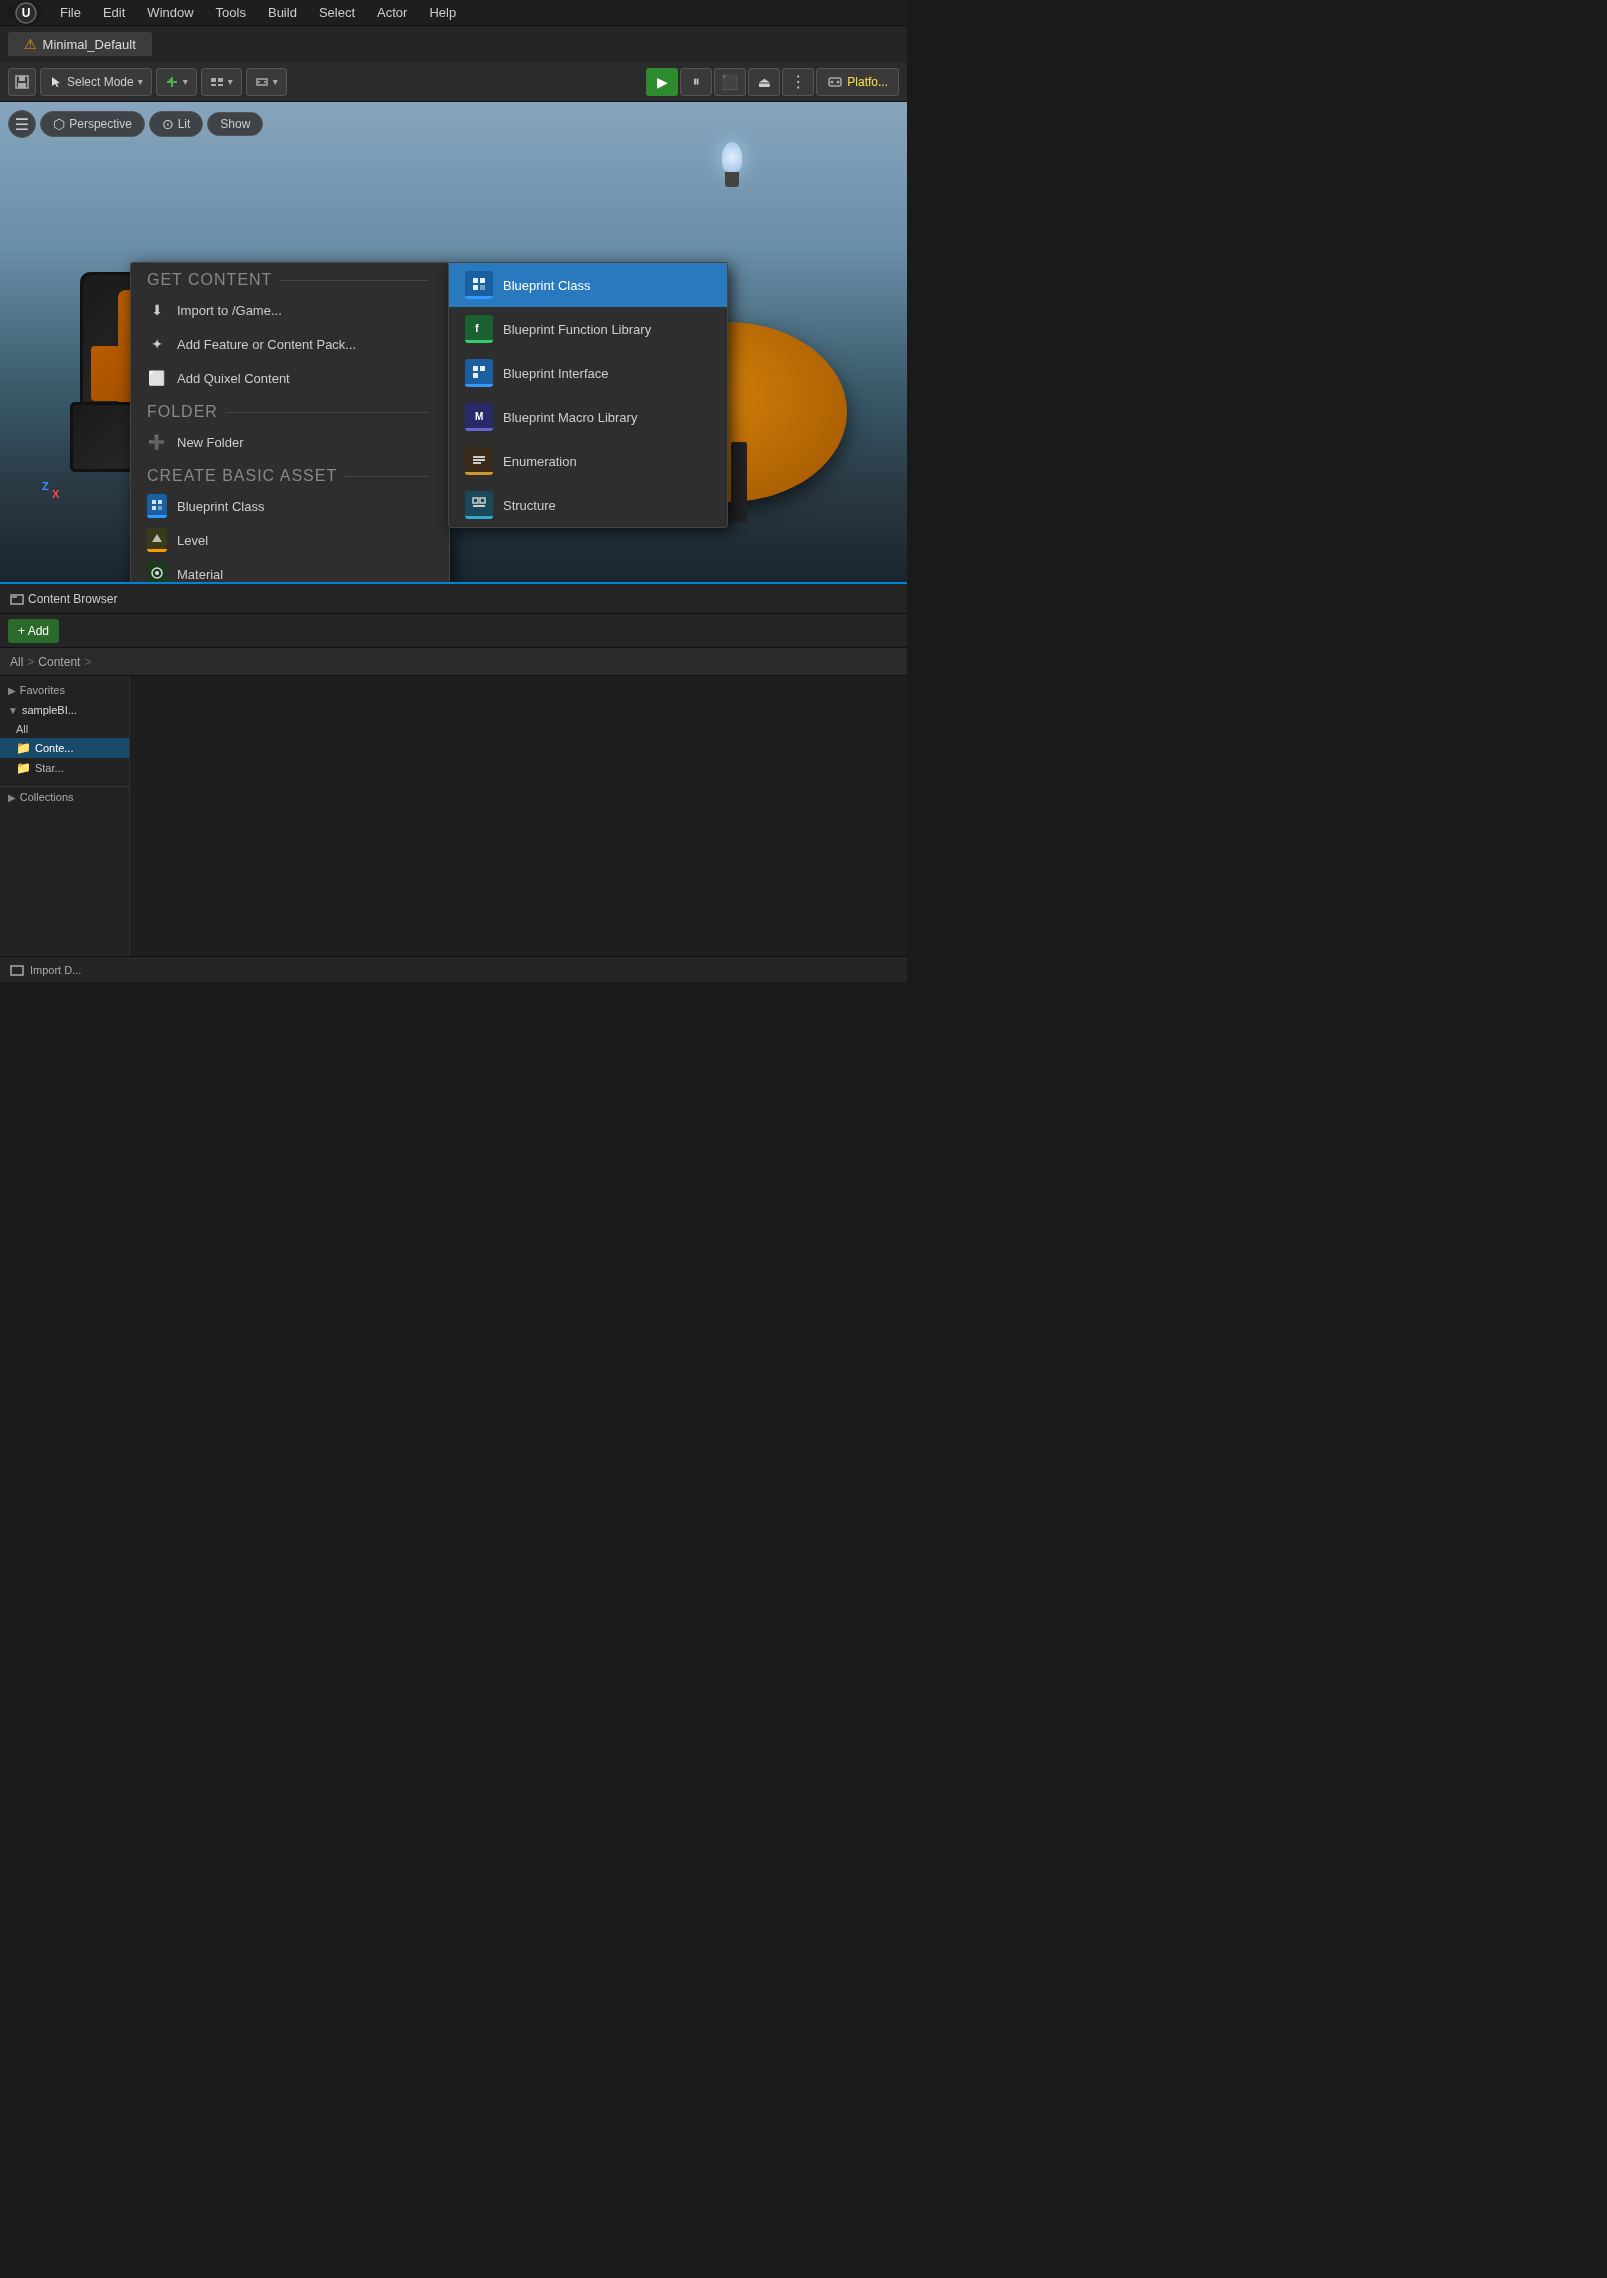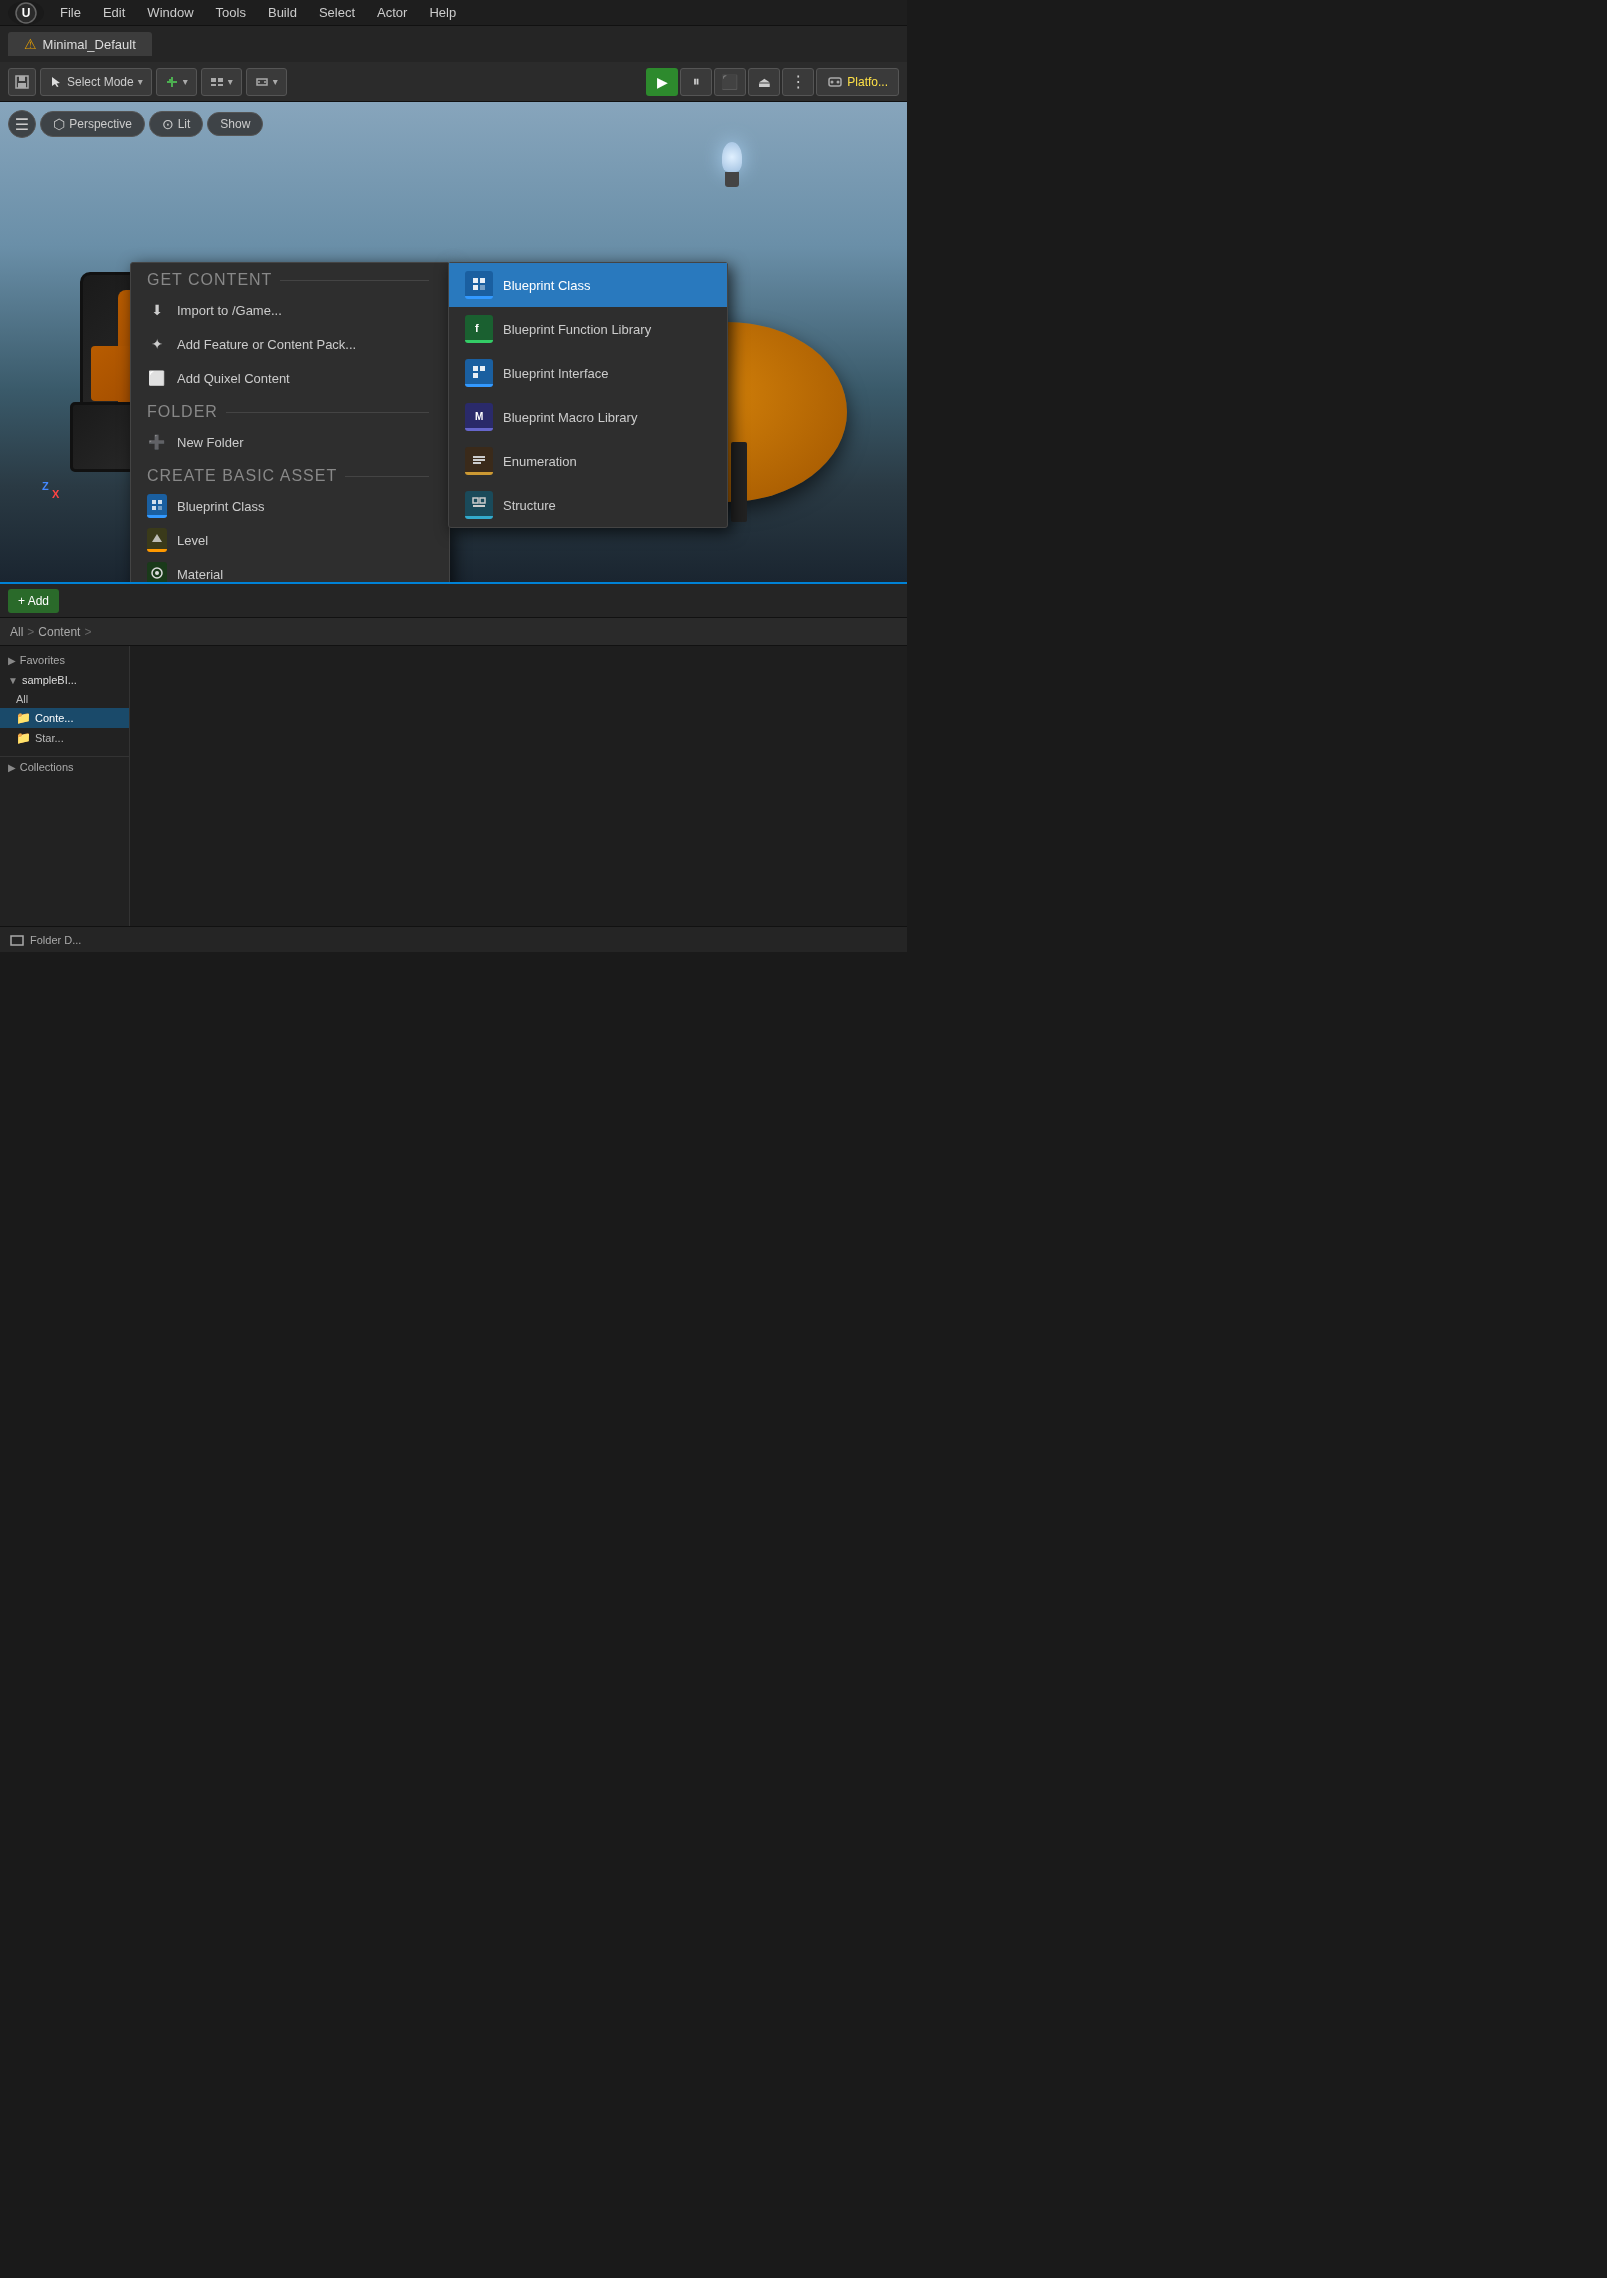--- a/index.html
+++ b/index.html
@@ -740,20 +740,29 @@
             <rect x="2" y="9" width="12" height="2" fill="#ccc"></rect>
           </svg>
       </div>
       <span>Structure</span>
     </div>
   </div>
 </div>
 
 <div class="bottom-area">
   <div class="content-browser">
+    <div class="content-browser-header">
+      <div class="cb-title">
+        <svg width="14" height="14" viewBox="0 0 14 14">
+            <rect x="1" y="3" width="12" height="9" fill="none" stroke="#aaa" stroke-width="1.5"></rect>
+            <rect x="1" y="3" width="6" height="3" fill="#888"></rect>
+          </svg>
+        <span>Content Browser</span>
+      </div>
+    </div>
     <div class="cb-toolbar">
       <button class="add-btn">+ Add</button>
       <div style="flex:1;"></div>
     </div>
     <div class="cb-breadcrumb">
       <span>All</span>
       <span class="breadcrumb-sep">&gt;</span>
       <span>Content</span>
       <span class="breadcrumb-sep">&gt;</span>
     </div>
@@ -787,14 +796,14 @@
       <div class="cb-main-content">
       </div>
     </div>
   </div>
 </div>
 
 <div style="background:#252525;height:26px;display:flex;align-items:center;padding:0 10px;border-top:1px solid #111;font-size:11px;color:#aaa;">
   <svg width="14" height="14" viewBox="0 0 14 14">
       <rect x="1" y="3" width="12" height="9" fill="none" stroke="#aaa" stroke-width="1.5"></rect>
     </svg>
-  <span style="margin-left:6px;">Folder D...</span>
+  <span style="margin-left:6px;">Import D...</span>
 </div>
 
 </body></html>

